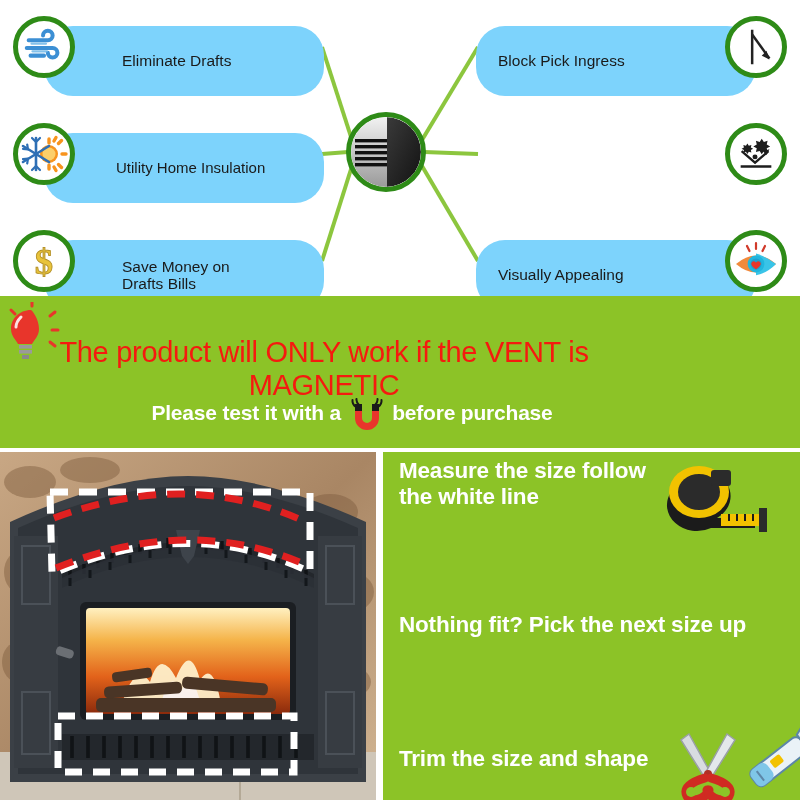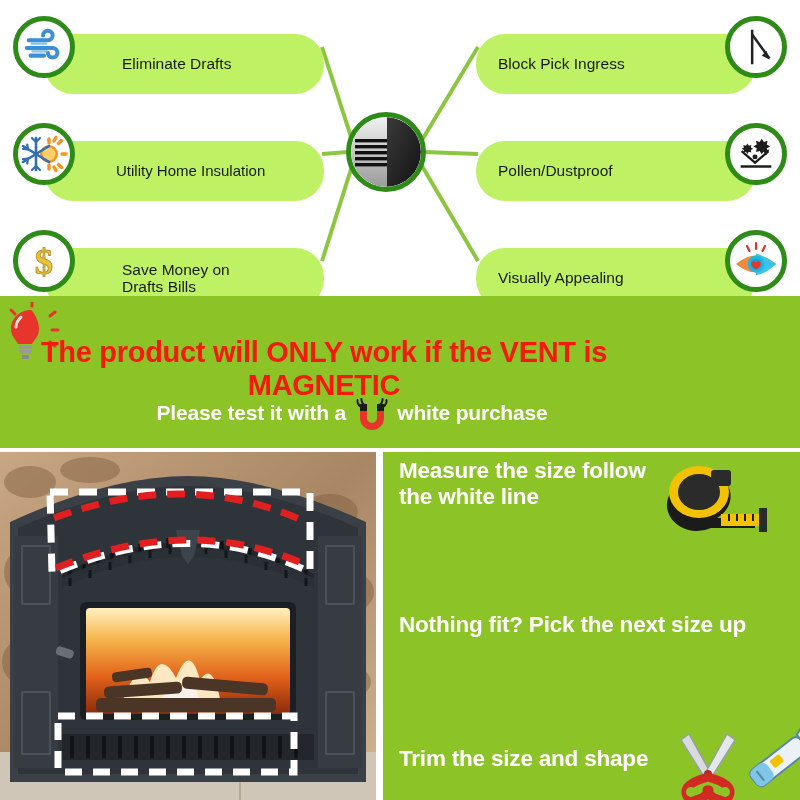--- a/index.html
+++ b/index.html
@@ -10,22 +10,22 @@
     background:#ffffff;
   }
   #page{position:relative;width:800px;height:800px;overflow:hidden;background:#fff;}
 
   
   .hub-section{position:absolute;left:0;top:0;width:800px;height:296px;background:#fff;overflow:hidden;}
   .spokes{position:absolute;left:0;top:0;width:800px;height:296px;}
 
   .feature{position:absolute;height:58px;display:flex;align-items:center;}
   .pill{
-    position:absolute;top:16px;height:60px;
-    background:#bef264;border-radius:29px;
+    position:absolute;top:8px;height:70px;
+    background:#7dd3fc;border-radius:29px;
     display:flex;align-items:center;
   }
   .pill.left{left:44px;}
   .pill.right{right:44px;}
   .pill-label{
     font-size:15.5px;color:#1a1a1a;line-height:1.12;
     white-space:pre-line;font-weight:400;
   }
   .feature.l .pill-label{margin-left:78px;padding-right:16px;}
   .feature.r .pill-label{margin-left:22px;padding-right:74px;text-align:left;}
@@ -46,21 +46,21 @@
     border:5px solid #2E8B17;box-sizing:border-box;overflow:hidden;background:#fff;
   }
 
   
   .warn{
     position:absolute;left:0;top:296px;width:800px;height:152px;
     background:#8CC327;overflow:hidden;
   }
   .warn-line1{
     position:absolute;left:0;top:40px;width:648px;text-align:center;
-    font-size:29px;font-weight:bold;color:#F51A0F;
+    font-size:29px;font-weight:normal;color:#F51A0F;
     font-family:"Liberation Sans","DejaVu Sans",sans-serif;
     letter-spacing:-0.3px;
   }
   .warn-line2{
     position:absolute;left:0;top:100px;width:704px;
     display:flex;align-items:center;justify-content:center;
     font-size:21px;color:#ffffff;font-weight:bold;letter-spacing:-0.2px;
   }
   .warn-line2 .seg{white-space:pre;}
   .bulb{position:absolute;left:2px;top:6px;width:62px;height:62px;}
@@ -180,23 +180,20 @@
       <div class="badge">
         <svg width="46" height="46" viewBox="0 0 48 48">
           <line x1="20" y1="6" x2="20" y2="42" stroke="#222" stroke-width="2.6"></line>
           <line x1="20" y1="11" x2="38" y2="36" stroke="#222" stroke-width="2.6"></line>
           <polygon points="38,37 30,33 35,28" fill="#222"></polygon>
         </svg>
       </div>
     </div>
 
     <div class="feature r" style="right:0;top:125px;width:330px;">
-      <div class="pill right" style="width:280px;">
-        <span class="pill-label">Pollen/Dustproof</span>
-      </div>
       <div class="badge">
         <svg width="46" height="46" viewBox="0 0 48 48">
           <g fill="#1d1d1d">
             <path d="M30 8 l2.2 3.4 3.9-1.2 -0.9 4 3.6 1.9 -3.6 1.9 0.9 4 -3.9-1.2 -2.2 3.4 -2.2-3.4 -3.9 1.2 0.9-4 -3.6-1.9 3.6-1.9 -0.9-4 3.9 1.2z"></path>
             <path d="M15 13 l1.5 2.3 2.7-0.8 -0.6 2.7 2.4 1.3 -2.4 1.3 0.6 2.7 -2.7-0.8 -1.5 2.3 -1.5-2.3 -2.7 0.8 0.6-2.7 -2.4-1.3 2.4-1.3 -0.6-2.7 2.7 0.8z"></path>
             <circle cx="23" cy="27" r="2.6"></circle>
           </g>
           <polyline points="9,21 23,33 37,21" fill="none" stroke="#1d1d1d" stroke-width="2.4"></polyline>
           <polygon points="38,19 31,21 35,25" fill="#1d1d1d"></polygon>
           <line x1="8" y1="37" x2="40" y2="37" stroke="#1d1d1d" stroke-width="2.6"></line>
@@ -279,21 +276,21 @@
           <path d="M7 9 Q3 6 3.5 2"></path>
             <path d="M10 7 Q7 4 7.5 1"></path>
           <path d="M29 9 Q33 6 32.5 2"></path>
             <path d="M26 7 Q29 4 28.5 1"></path>
         </g>
         <path d="M6 10 v10 a12 12 0 0 0 24 0 v-10 h-7 v10 a5 5 0 0 1 -10 0 v-10 z" fill="#E8352B"></path>
         <path d="M6 10 v-0.5 h7 v0.5 z" fill="none"></path>
         <path d="M6 8 h7 v5 h-7 z M23 8 h7 v5 h-7 z" fill="#1a1a1a"></path>
         <path d="M6 6 h7 v3 h-7 z M23 6 h7 v3 h-7 z" fill="#1a1a1a"></path>
       </svg>
-      <span class="seg"> white purchase</span>
+      <span class="seg"> before purchase</span>
     </div>
   </div>
 
   <div class="bottom">
 
     <div class="photo">
       <svg width="376" height="348" viewBox="0 0 376 348">
         <defs>
           <linearGradient id="fire" x1="0" y1="1" x2="0" y2="0">
             <stop offset="0%" stop-color="#8a2a0c"></stop>

